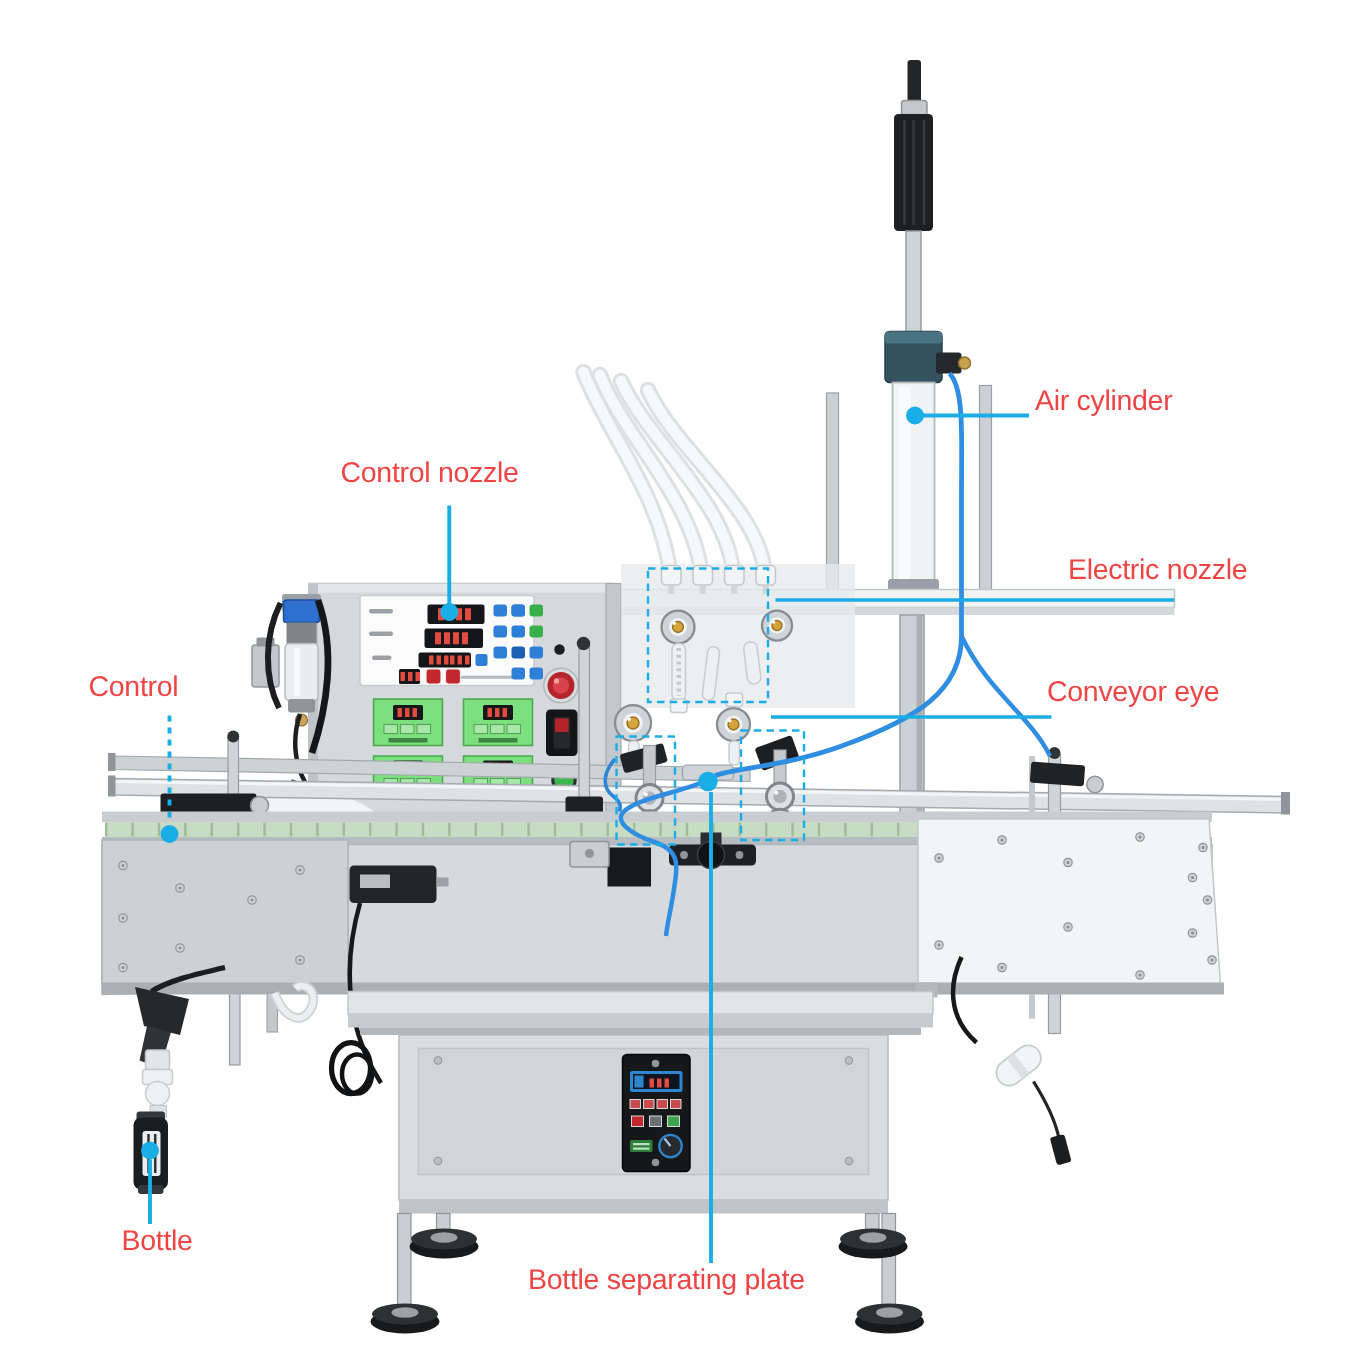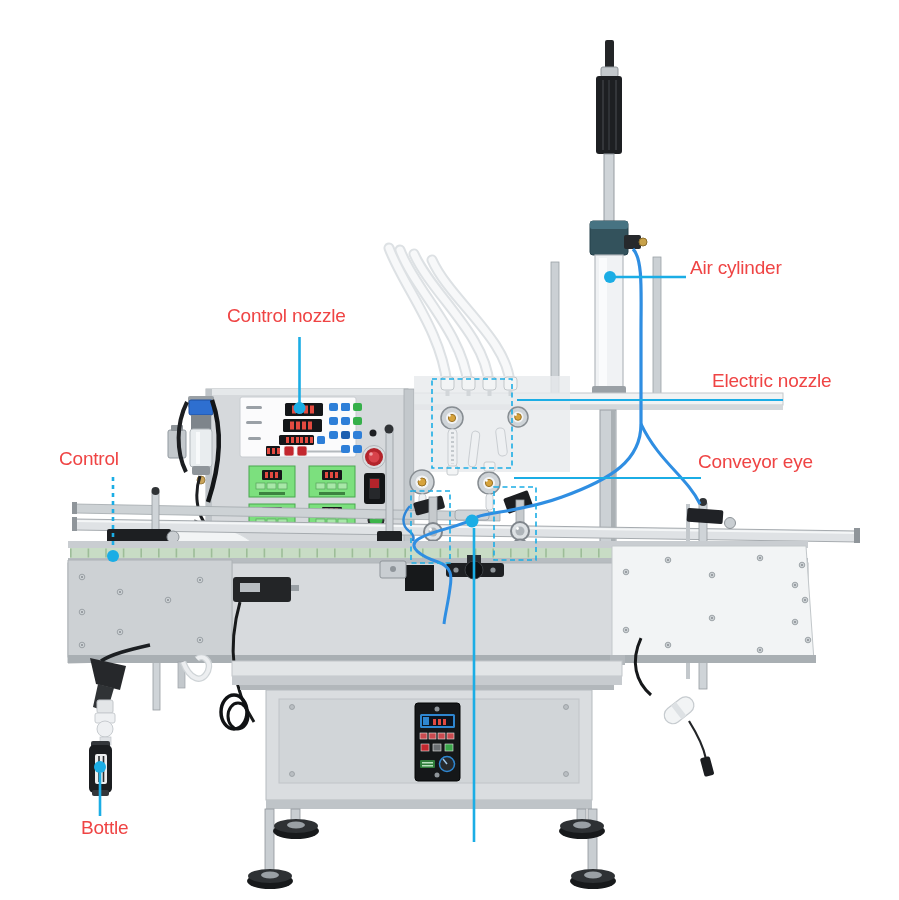--- a/index.html
+++ b/index.html
@@ -471,13 +471,14 @@
     <circle cx="472" cy="521" r="6.5"></circle>
   </g>
 </svg>
 
   <div class="lbl" style="left:227px;top:306px">Control nozzle</div>
   <div class="lbl" style="left:690px;top:258px">Air cylinder</div>
   <div class="lbl" style="left:712px;top:371px">Electric nozzle</div>
   <div class="lbl" style="left:59px;top:449px">Control</div>
   <div class="lbl" style="left:698px;top:452px">Conveyor eye</div>
   <div class="lbl" style="left:81px;top:818px">Bottle</div>
+  <div class="lbl" style="left:352px;top:844px">Bottle separating plate</div>
 </div>
 
 </body></html>

